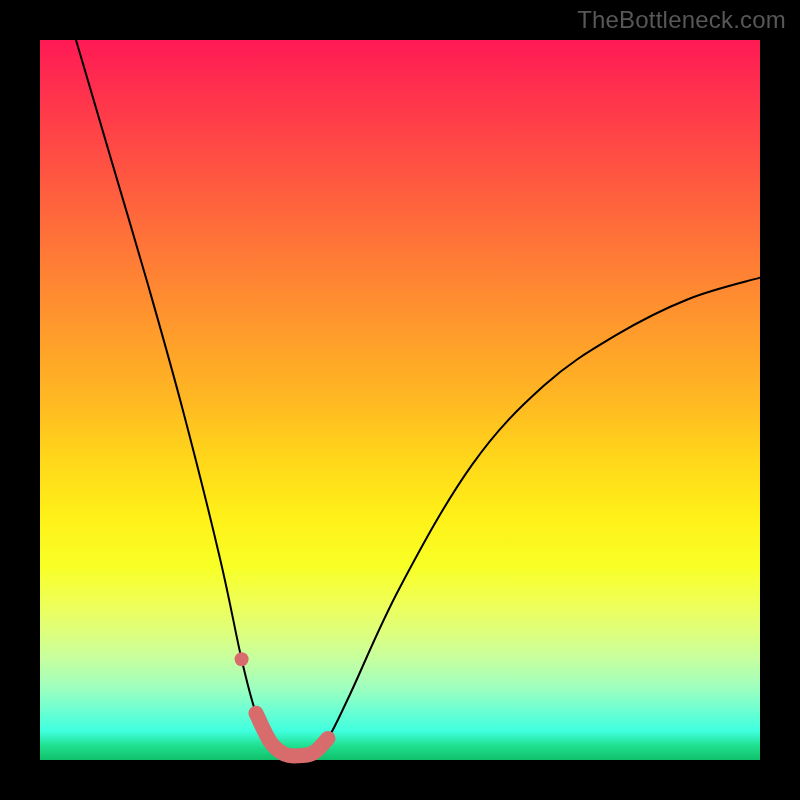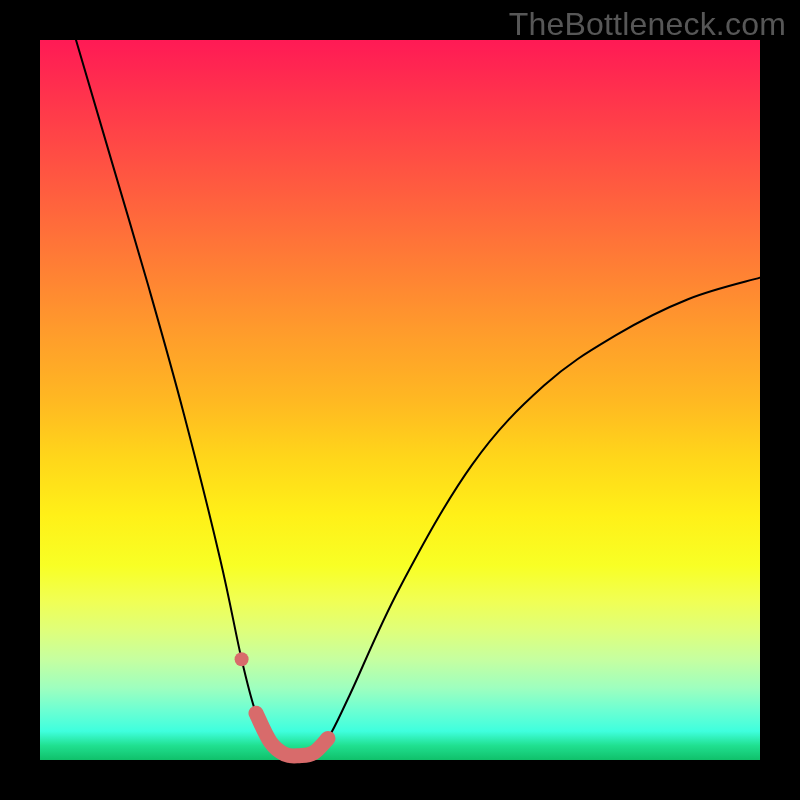--- a/index.html
+++ b/index.html
@@ -65,21 +65,21 @@
     stroke-linecap: round;
   }
   .dot-highlight {
     fill: #d86b6b;
   }
   .watermark {
     position: absolute;
     top: 6px;
     right: 14px;
     color: #575757;
-    font-size: 32px;
+    font-size: 24px;
     font-weight: 400;
     letter-spacing: 0.2px;
     user-select: none;
   }
 </style>
 </head>
 <body>
 
 <div class="frame">
 

